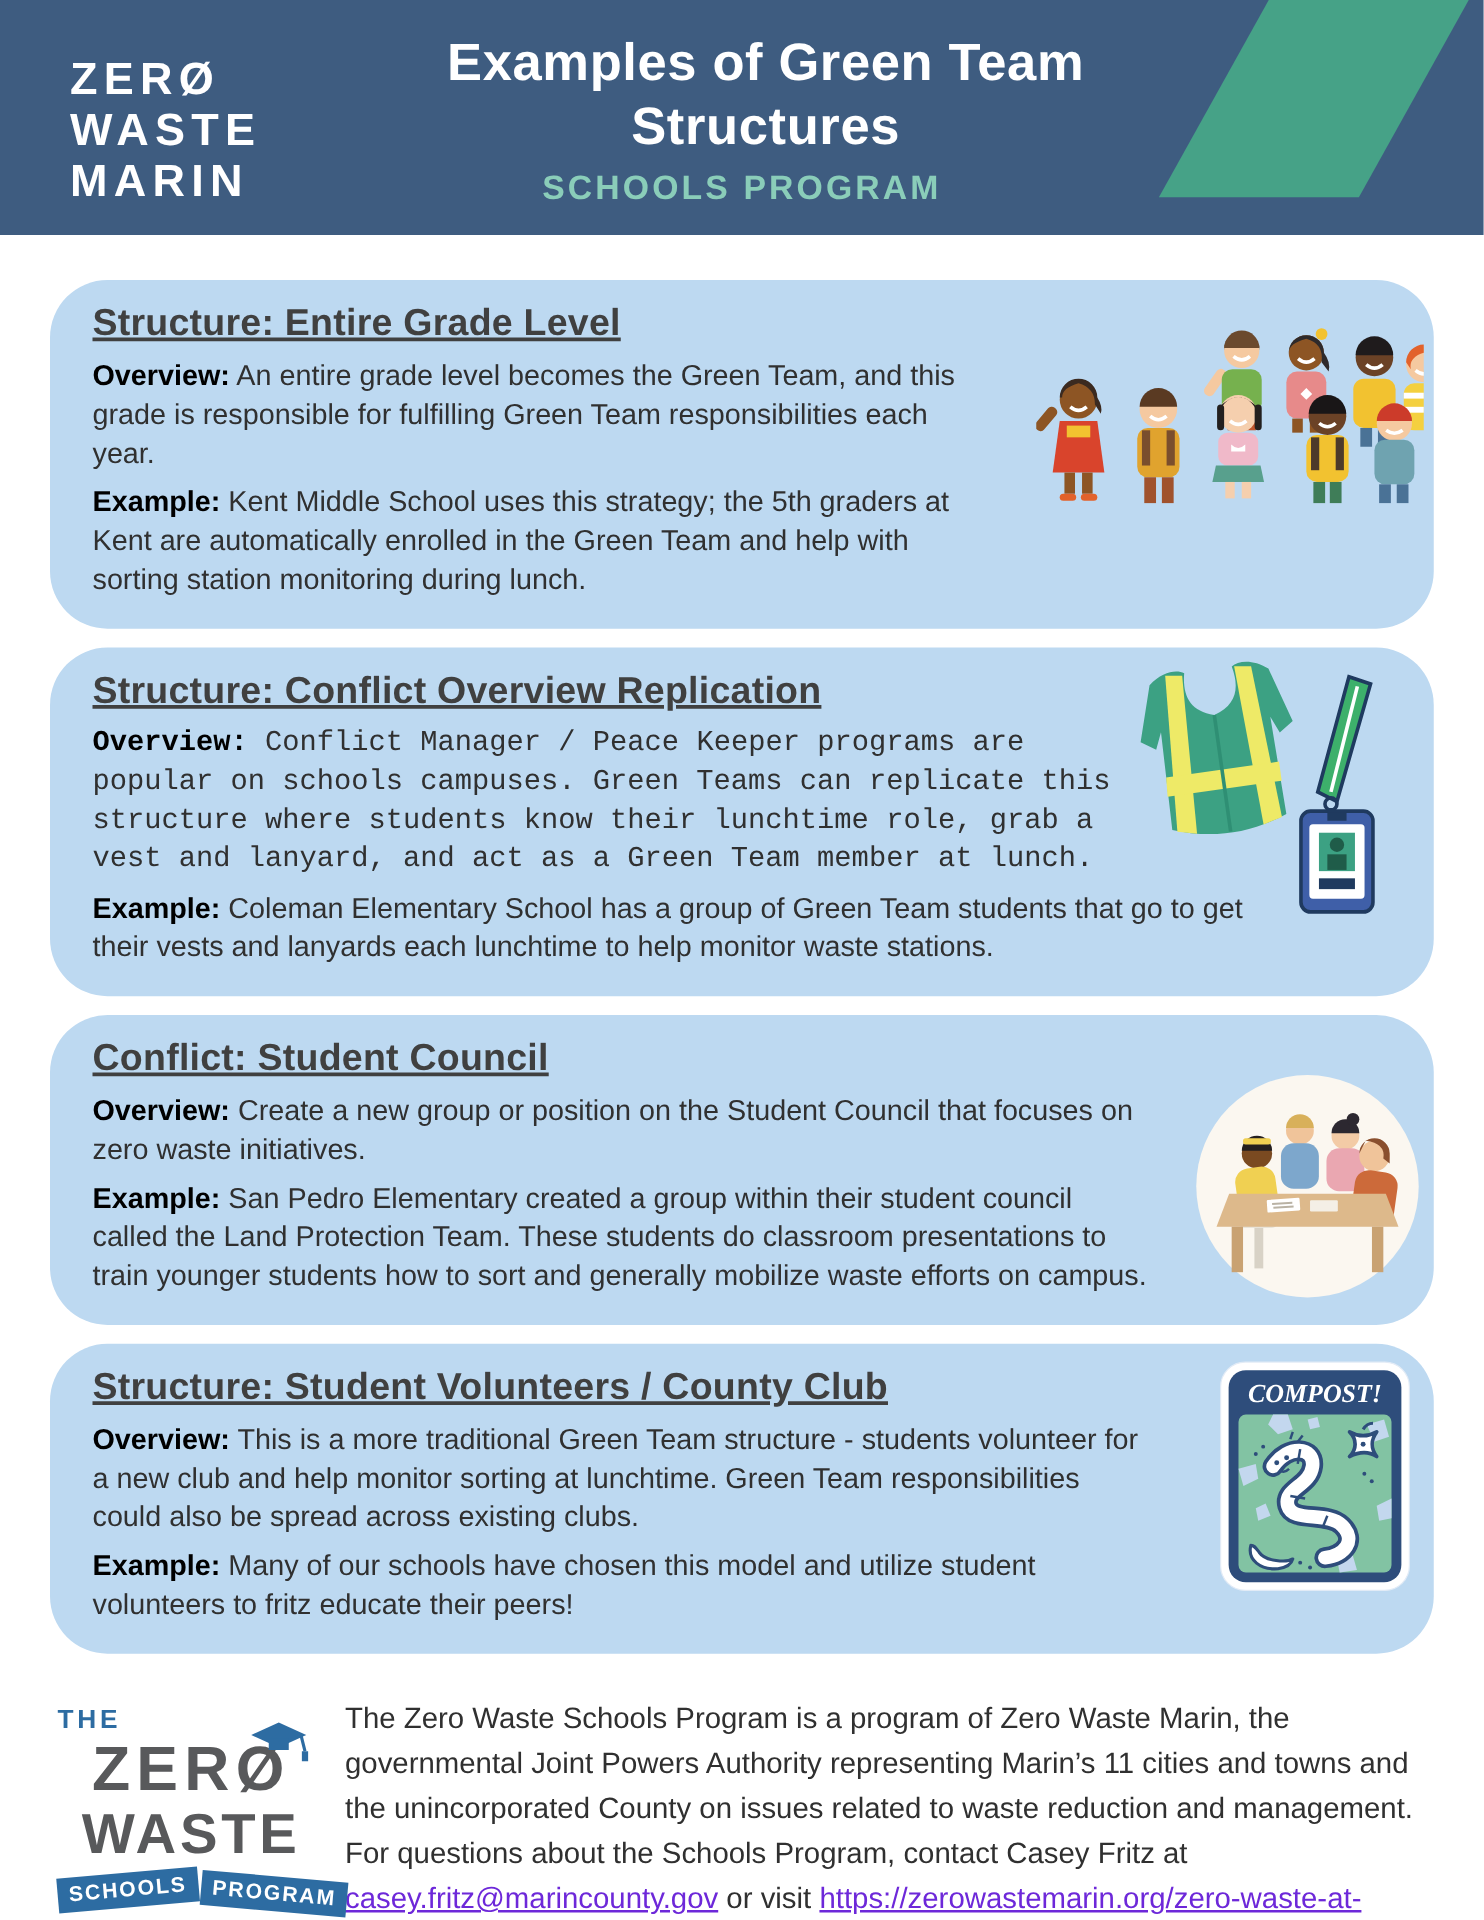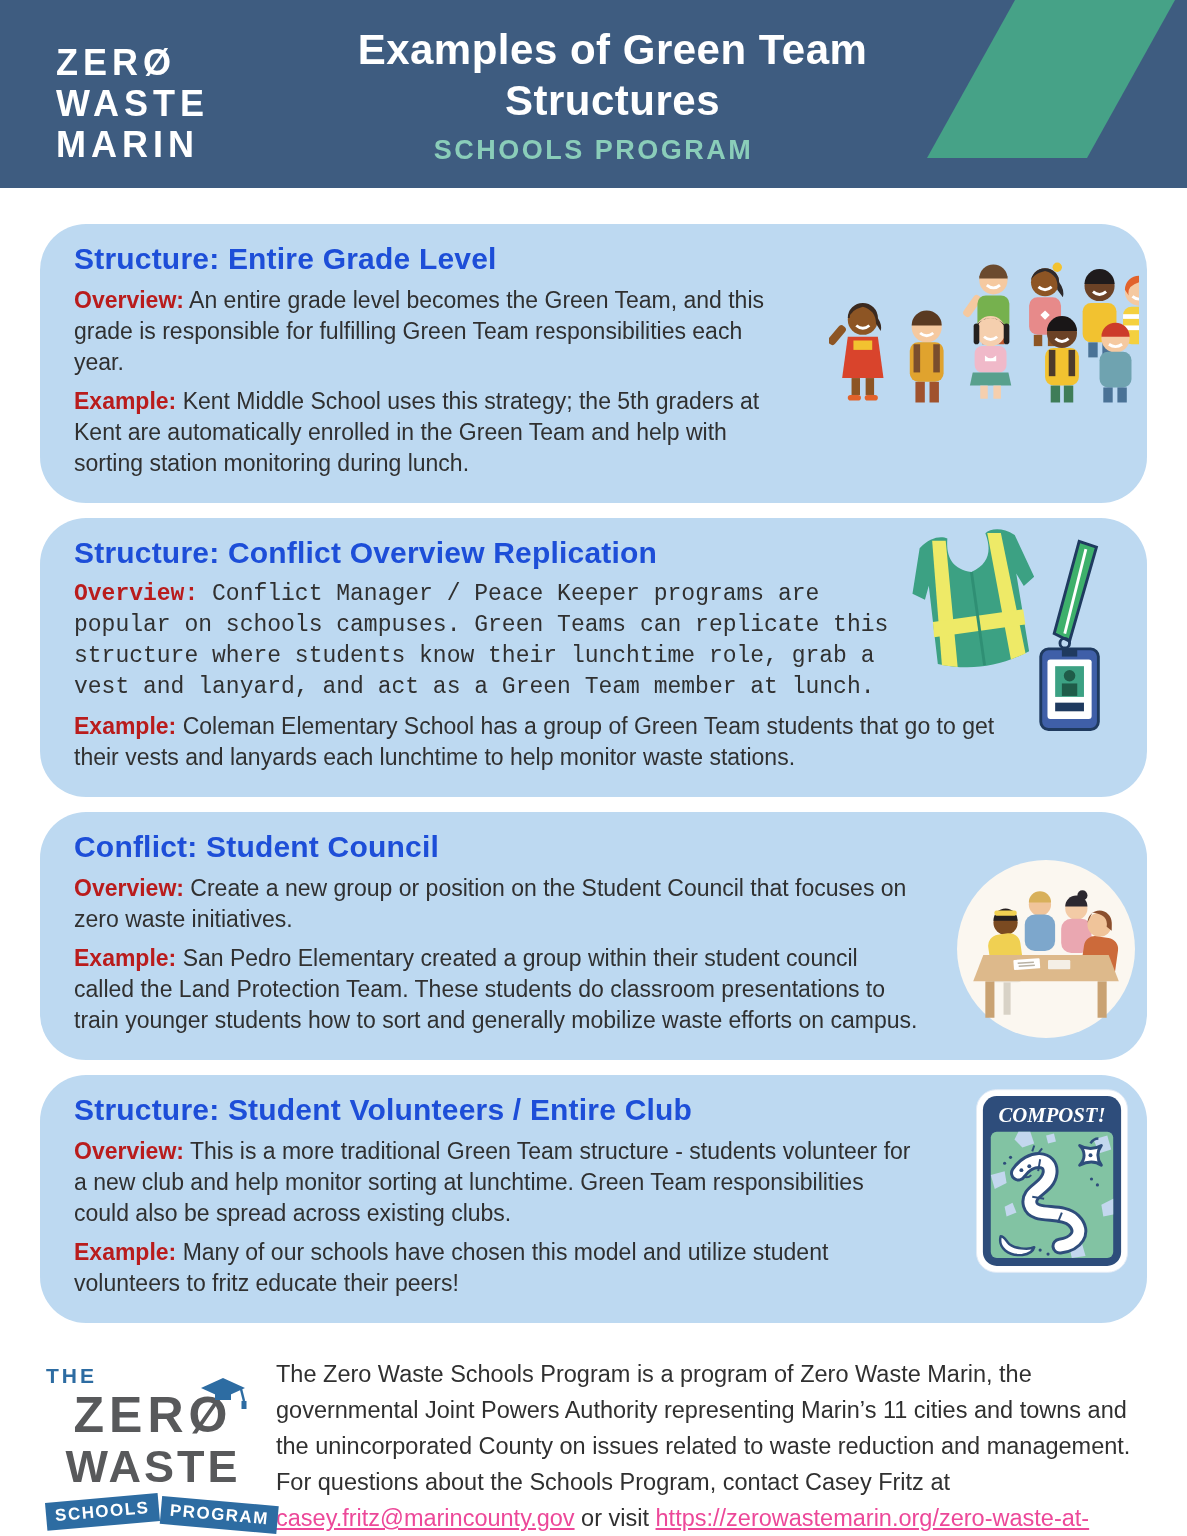--- a/index.html
+++ b/index.html
@@ -12,24 +12,24 @@
   .brand{position:absolute;left:56px;top:42px;color:#ffffff;font-weight:bold;
          font-size:36px;line-height:41px;letter-spacing:5px;}
   .titles{position:absolute;left:0;right:0;top:24px;text-align:center;}
   .title-line{color:#ffffff;font-weight:bold;font-size:42px;line-height:51px;letter-spacing:.5px;margin-left:38px;}
   .subtitle{margin-top:9px;color:#8acdb9;font-weight:bold;font-size:27px;letter-spacing:2.5px;}
   .corner-shape{position:absolute;right:0;top:0;}
   
   .main{padding:36px 40px 0 40px;}
   .card{position:relative;background:#bdd9f1;border-radius:46px;
         padding:16px 34px 16px 34px;margin-bottom:15px;box-sizing:border-box;}
-  .card h2{margin:0 0 7px 0;font-size:30px;line-height:38px;color:#1d4ed8;letter-spacing:.2px;}
+  .card h2{margin:0 0 7px 0;font-size:30px;line-height:38px;color:#404040;letter-spacing:.2px;text-decoration:underline;}
   .card p{margin:0 0 8px 0;font-size:23px;line-height:31px;color:#303030;}
   .card p:last-child{margin-bottom:2px;}
-  .card strong{color:#b91c1c;}
+  .card strong{color:#000000;}
   .w710{max-width:712px;}
   .w820{max-width:822px;font-family:Liberation Mono, monospace;}
   .w845{max-width:845px;}
   .w955{max-width:958px;}
   .illus-kids{position:absolute;right:8px;top:30px;}
   .illus-vest{position:absolute;right:16px;top:6px;}
   .illus-council{position:absolute;right:10px;top:46px;}
   .illus-compost{position:absolute;right:18px;top:13px;}
   
   .footer{display:flex;gap:16px;padding:16px 46px 0 46px;}
@@ -38,21 +38,21 @@
   .zw-zero{position:relative;display:inline-block;color:#58595b;font-weight:bold;
            font-size:50px;line-height:54px;letter-spacing:5px;}
   .zw-cap{position:absolute;right:-18px;top:-14px;}
   .zw-waste{color:#58595b;font-weight:bold;font-size:45px;line-height:50px;letter-spacing:3px;}
   .zw-ribbons{margin-top:6px;white-space:nowrap;}
   .ribbon{display:inline-block;background:#2d6ca2;color:#ffffff;font-weight:bold;
           font-size:17px;letter-spacing:1.5px;padding:4px 9px;}
   .ribbon-schools{transform:rotate(-5deg);}
   .ribbon-program{transform:rotate(5deg) translateY(3px);margin-left:2px;}
   .footer-text{flex:1;font-size:23.5px;line-height:36px;color:#303030;padding-top:2px;}
-  .link{color:#ec4899;text-decoration:underline;cursor:pointer;}
+  .link{color:#6d28d9;text-decoration:underline;cursor:pointer;}
   .sticker-label{font-family:"Liberation Serif", serif;font-style:italic;font-weight:bold;}
 </style>
 </head>
 <body>
 
 <div class="header">
   <div class="brand">
     <div>ZERØ</div>
     <div>WASTE</div>
     <div>MARIN</div>
@@ -225,21 +225,21 @@
       <rect x="30" y="122" width="9" height="36" fill="#c9a272"></rect>
       <rect x="141" y="122" width="9" height="36" fill="#c9a272"></rect>
       <rect x="58" y="100" width="26" height="10" rx="1" fill="#ffffff" transform="rotate(-4 71 105)"></rect>
       <rect x="92" y="101" width="22" height="9" rx="1" fill="#f4efe6"></rect>
       <line x1="62" y1="104" x2="78" y2="103" stroke="#b9b2a4" stroke-width="1.5"></line>
       <line x1="63" y1="107" x2="79" y2="106" stroke="#b9b2a4" stroke-width="1.5"></line>
     </svg>
   </div>
 
   <div class="card">
-    <h2>Structure: Student Volunteers / Entire Club</h2>
+    <h2>Structure: Student Volunteers / County Club</h2>
     <p class="w845"><strong>Overview:</strong> <span>This is a more traditional Green Team structure - students volunteer for a new club and help monitor sorting at lunchtime. Green Team responsibilities could also be spread across existing clubs.</span></p>
     <p class="w845"><strong>Example:</strong> <span>Many of our schools have chosen this model and utilize student volunteers to fritz educate their peers!</span></p>
     <svg class="illus-compost" width="154" height="186" viewBox="0 0 156 188">
       <rect x="1.5" y="1.5" width="153" height="185" rx="20" fill="#ffffff" stroke="#e2ebf6"></rect>
       <rect x="8" y="8" width="140" height="172" rx="14" fill="#2e4d7b"></rect>
       <rect x="16" y="44" width="124" height="128" rx="6" fill="#82c3a3"></rect>
       <text class="sticker-label" x="78" y="34" text-anchor="middle" font-size="21" fill="#ffffff">COMPOST!</text>
 
       <polygon points="44,44 56,44 60,56 48,60 40,52" fill="#c3d7ee"></polygon>
       <polygon points="120,52 134,48 138,62 126,66" fill="#c3d7ee"></polygon>

